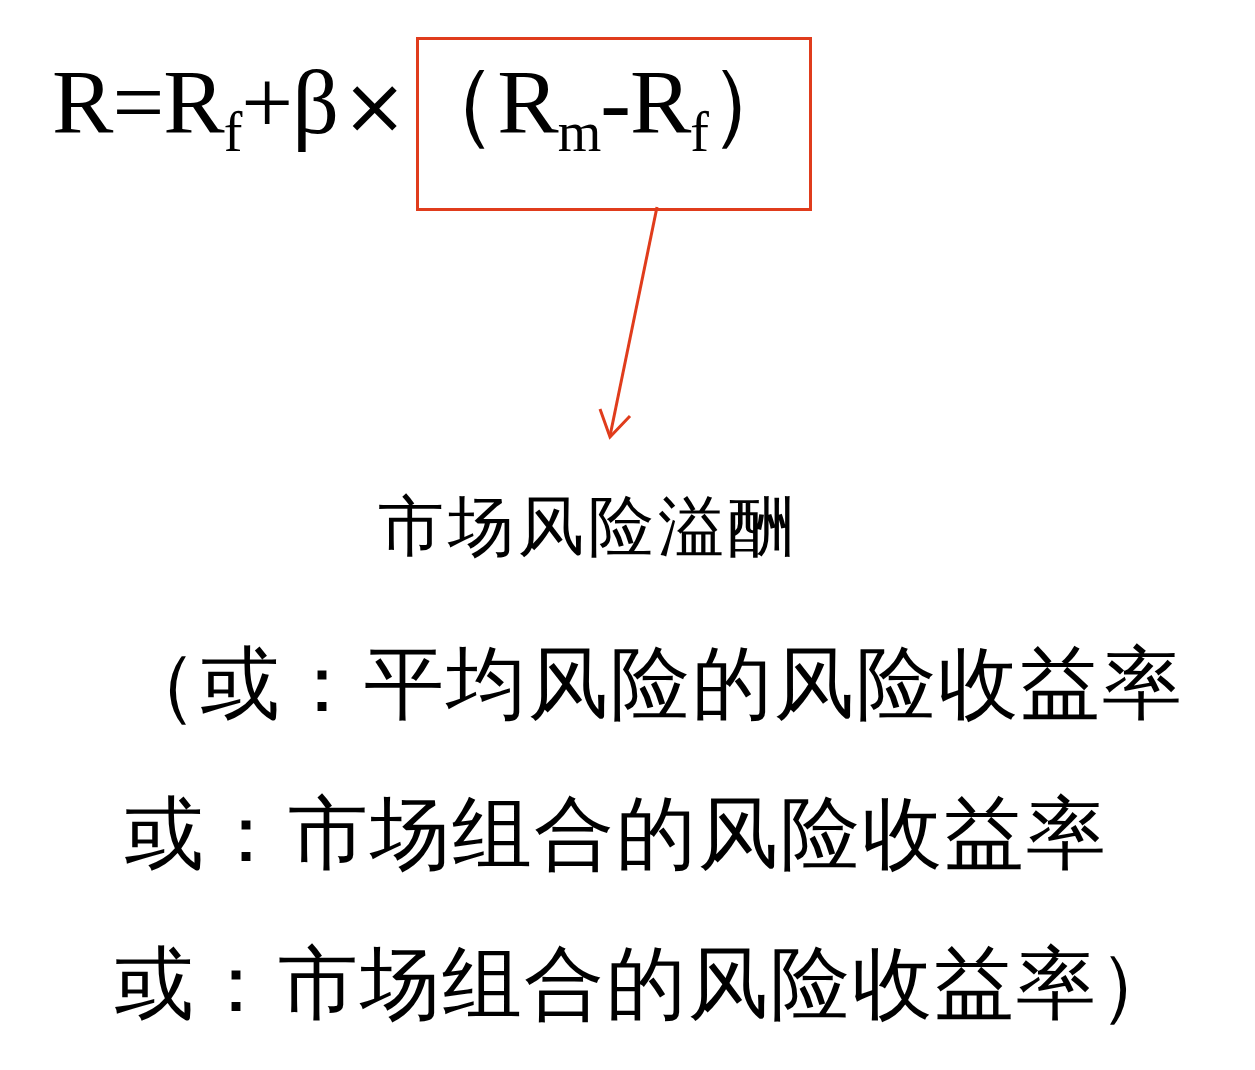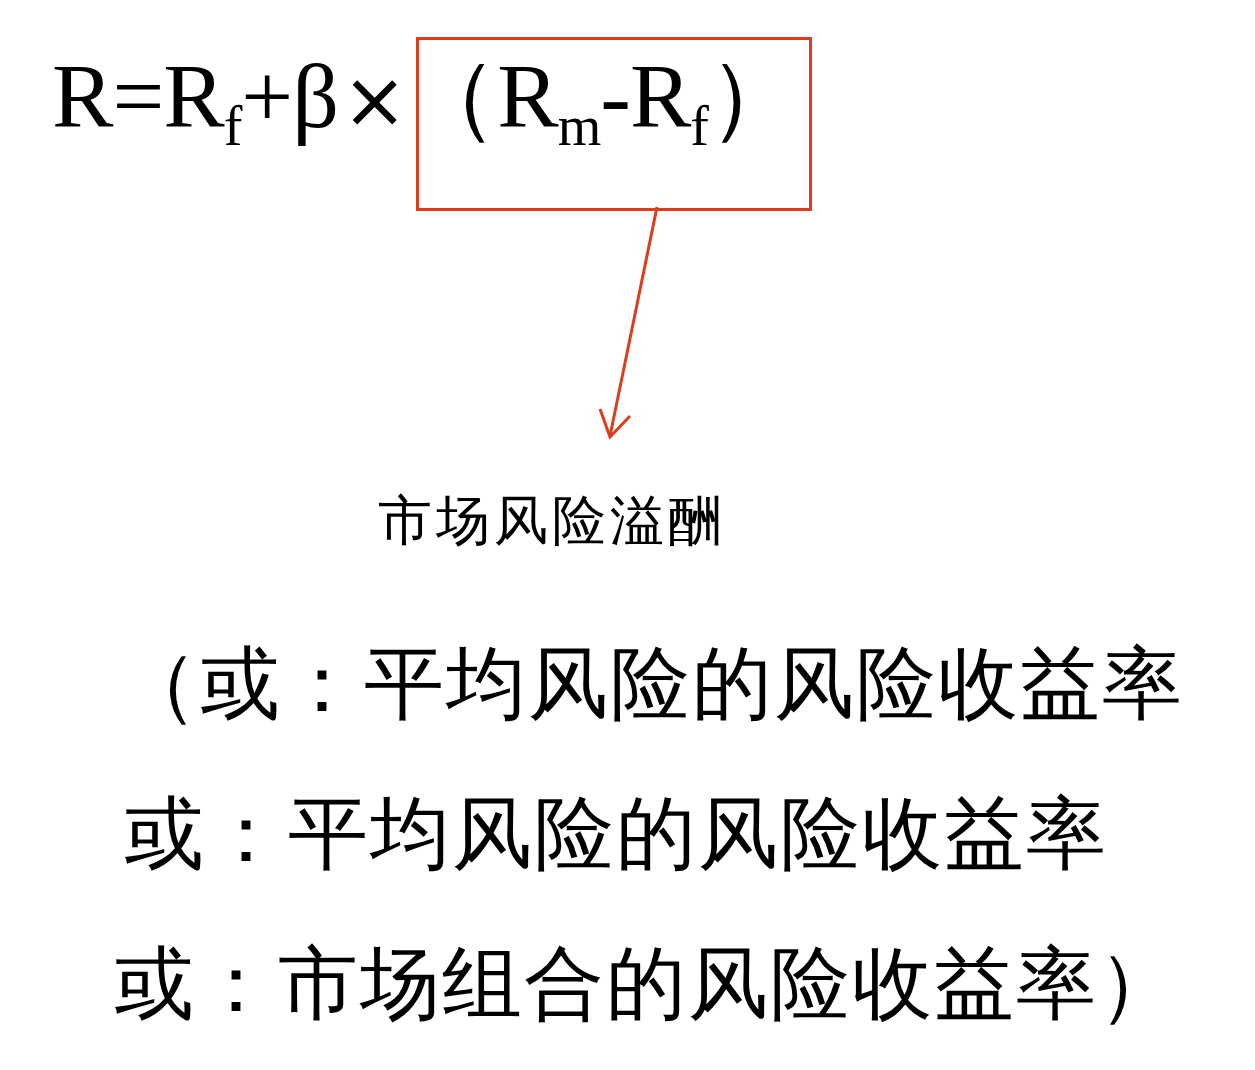--- a/index.html
+++ b/index.html
@@ -11,21 +11,21 @@
       width: 1255px;
       height: 1070px;
       position: relative;
       overflow: hidden;
       font-family: "DejaVu Serif", "Liberation Serif", serif;
       color: #000000;
     }
     .formula {
       position: absolute;
       left: 52px;
-      top: 50px;
+      top: 56px;
       font-family: "Liberation Serif", "DejaVu Serif", serif;
       font-size: 92px;
       line-height: 1;
       white-space: nowrap;
       letter-spacing: -1px;
     }
     .formula sub {
       font-size: 56px;
       vertical-align: -18px;
       line-height: 0;
@@ -57,21 +57,21 @@
       position: absolute;
       font-family: "DejaVu Sans", "Liberation Sans", sans-serif;
       font-size: 80px;
       line-height: 1;
       white-space: nowrap;
       color: #000;
     }
     .line-title {
       left: 378px;
       top: 494px;
-      font-size: 54px;
+      font-size: 66px;
       letter-spacing: 4px;
     }
     .line-1 {
       left: 118px;
       top: 644px;
       letter-spacing: 2px;
     }
     .line-2 {
       left: 124px;
       top: 794px;
@@ -92,14 +92,14 @@
 
 <div class="highlight-box"></div>
 
 <svg class="arrow-svg" width="1255" height="1070">
   <line x1="657" y1="207" x2="610" y2="436" stroke="#E03C1C" stroke-width="3"></line>
   <polyline points="600,409 610,437 630,416" fill="none" stroke="#E03C1C" stroke-width="3" stroke-linejoin="miter"></polyline>
 </svg>
 
 <div class="label-line line-title">市场风险溢酬</div>
 <div class="label-line line-1">（或：平均风险的风险收益率</div>
-<div class="label-line line-2">或：平均风险的风险收益率</div>
+<div class="label-line line-2">或：市场组合的风险收益率</div>
 <div class="label-line line-3">或：市场组合的风险收益率）</div>
 
 </body></html>

